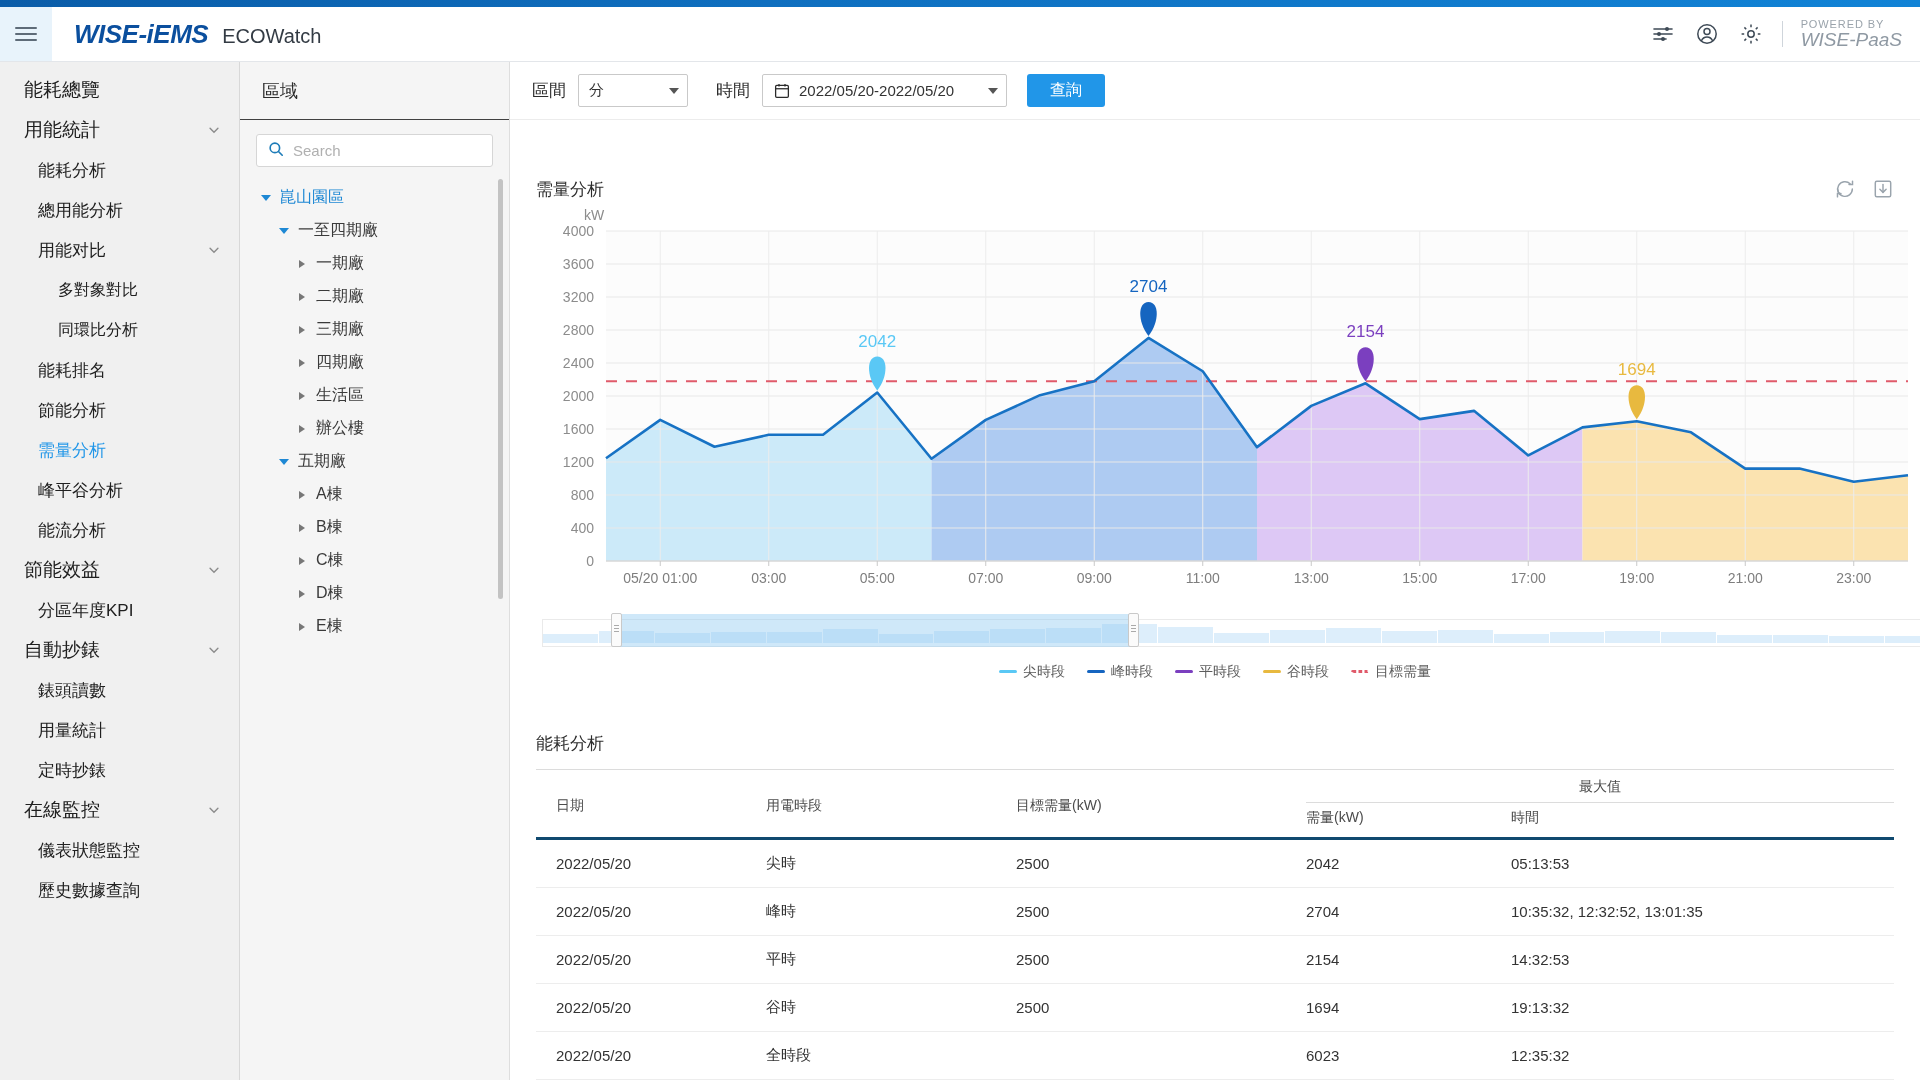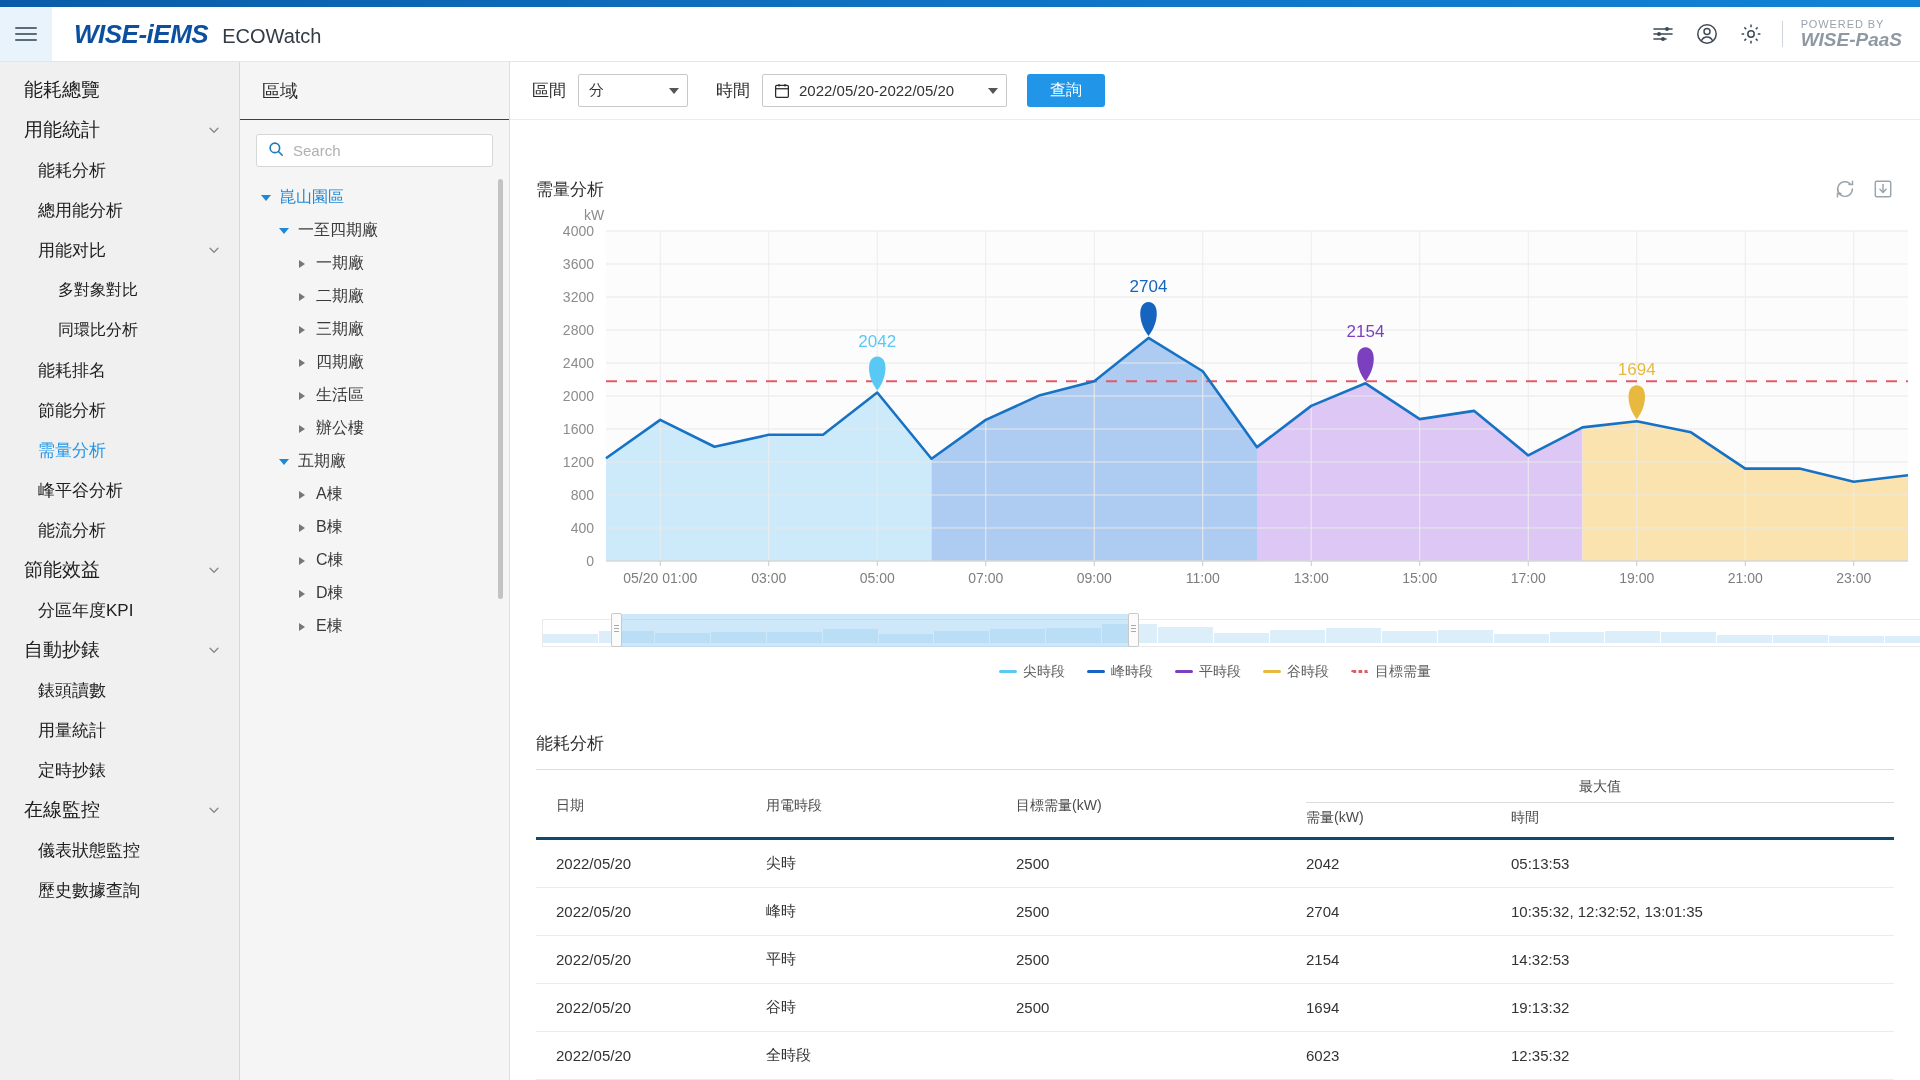--- a/index.html
+++ b/index.html
@@ -23,21 +23,21 @@
   #hamburger .bars { width: 22px; }
   #hamburger .bars i { display:block; height:2px; background:#5e6b78; margin:4px 0; border-radius:1px; }
   #brand { display:flex; align-items:baseline; margin-left: 22px; }
   #brand-main { font-size: 26px; font-weight: 700; color:#0b4f9e; letter-spacing:-0.5px; font-style: italic; }
   #brand-sub { font-size: 20px; color:#333b44; margin-left: 14px; }
   #header-right { position:absolute; right: 18px; top:0; height:54px; display:flex; align-items:center; gap:18px;}
   .hicon { width:26px; height:26px; color:#3e4a56; cursor:pointer; display:flex; align-items:center; justify-content:center;}
   #hdr-divider { width:1px; height:26px; background:#cfd5db; }
   #powered { line-height: 1.0; text-align:left; }
   #powered .pb { font-size: 11px; color:#9aa3ab; letter-spacing:0.9px; display:block; }
-  #powered .pp { font-size: 19px; font-weight: 700; color:#8f99a3; display:block; font-style: italic; }
+  #powered .pp { font-size: 19px; font-weight: 400; color:#8f99a3; display:block; font-style: italic; }
 
   
   #body { display:flex; height: 1018px; }
 
   
   #nav {
     width: 240px; background:#f0f0f0; border-right:1px solid #d8d8d8;
     padding-top: 8px; overflow:hidden;
   }
   .nav-item {

